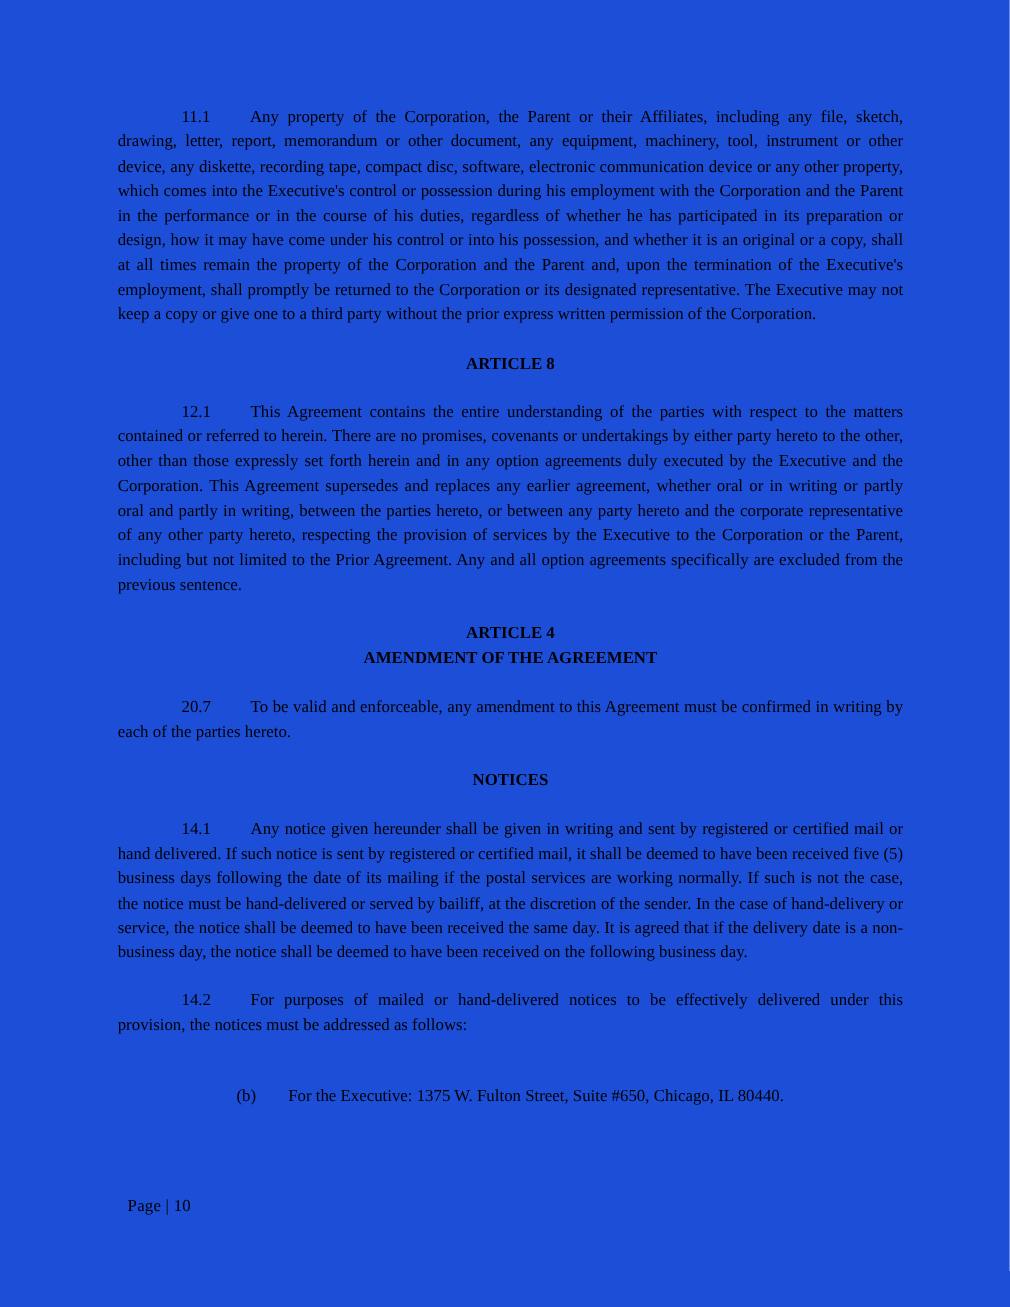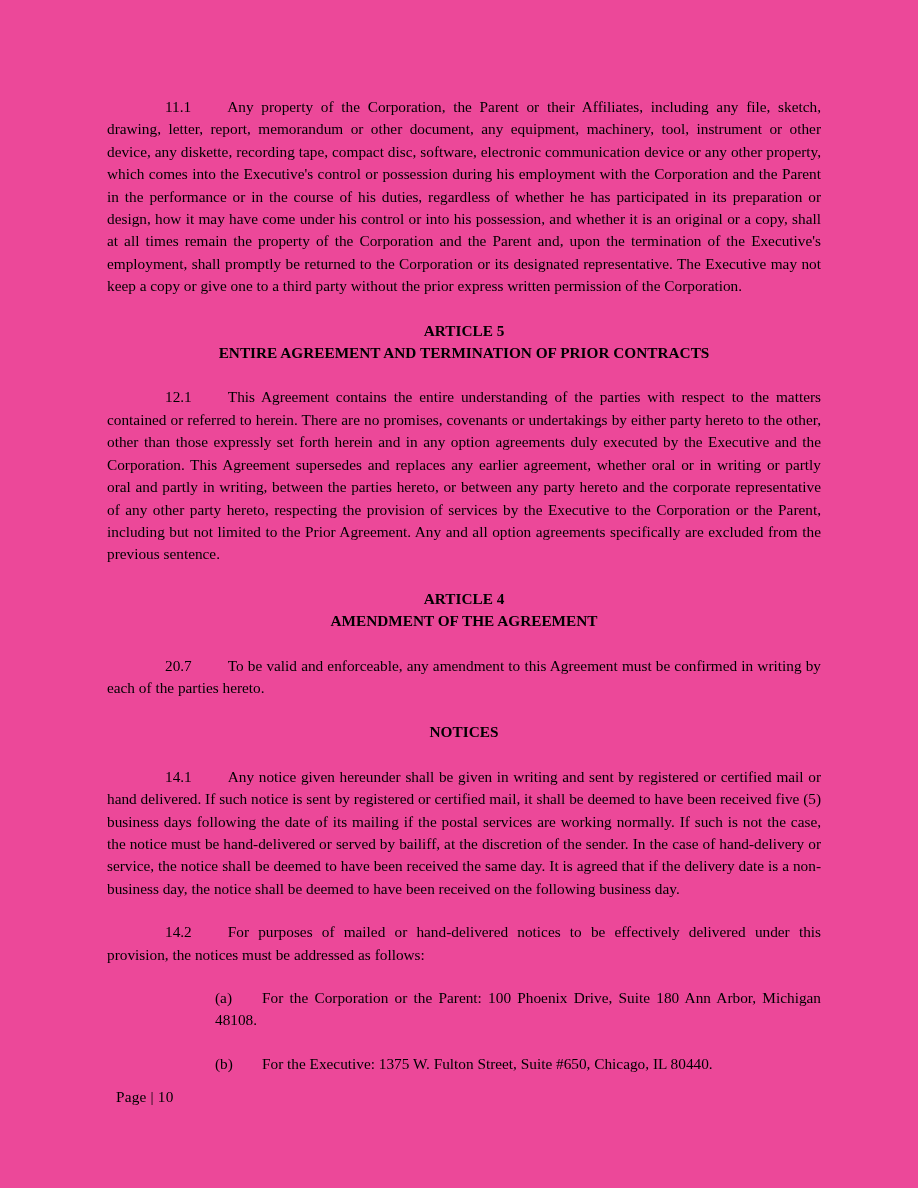--- a/index.html
+++ b/index.html
@@ -8,21 +8,21 @@
     background: #ffffff;
   }
   body {
     font-family: "Liberation Serif", serif;
     color: #000000;
   }
   .page {
     position: relative;
     width: 918px;
     height: 1188px;
-    background: #ec4899;
+    background: #1d4ed8;
     box-sizing: border-box;
     overflow: hidden;
   }
   .content {
     position: absolute;
     left: 107px;
     top: 96px;
     width: 714px;
   }
   p {
@@ -77,22 +77,21 @@
 </head>
 <body>
 
 <div class="page">
   <div class="content">
 
     <p class="body-para"><span class="indent"></span><span>11.1</span><span class="numgap"></span><span>Any property of the Corporation, the Parent or their Affiliates, including any file, sketch, drawing, letter, report, memorandum or other document, any equipment, machinery, tool, instrument or other device, any diskette, recording tape, compact disc, software, electronic communication device or any other property, which comes into the Executive's control or possession during his employment with the Corporation and the Parent in the performance or in the course of his duties, regardless of whether he has participated in its preparation or design, how it may have come under his control or into his possession, and whether it is an original or a copy, shall at all times remain the property of the Corporation and the Parent and, upon the termination of the Executive's employment, shall promptly be returned to the Corporation or its designated representative. The Executive may not keep a copy or give one to a third party without the prior express written permission of the Corporation.</span></p>
 
     <div class="spacer-lg"></div>
 
-    <div class="article-head">ARTICLE 5</div>
-    <div class="article-head">ENTIRE AGREEMENT AND TERMINATION OF PRIOR CONTRACTS</div>
+    <div class="article-head">ARTICLE 8</div>
 
     <div class="spacer-lg"></div>
 
     <p class="body-para"><span class="indent"></span><span>12.1</span><span class="numgap"></span><span>This Agreement contains the entire understanding of the parties with respect to the matters contained or referred to herein. There are no promises, covenants or undertakings by either party hereto to the other, other than those expressly set forth herein and in any option agreements duly executed by the Executive and the Corporation. This Agreement supersedes and replaces any earlier agreement, whether oral or in writing or partly oral and partly in writing, between the parties hereto, or between any party hereto and the corporate representative of any other party hereto, respecting the provision of services by the Executive to the Corporation or the Parent, including but not limited to the Prior Agreement.  Any and all option agreements specifically are excluded from the previous sentence.</span></p>
 
     <div class="spacer-lg"></div>
 
     <div class="article-head">ARTICLE 4</div>
     <div class="article-head">AMENDMENT OF THE AGREEMENT</div>
 
@@ -107,21 +106,20 @@
     <div class="spacer-lg"></div>
 
     <p class="body-para"><span class="indent"></span><span>14.1</span><span class="numgap"></span><span>Any notice given hereunder shall be given in writing and sent by registered or certified mail or hand delivered. If such notice is sent by registered or certified mail, it shall be deemed to have been received five (5) business days following the date of its mailing if the postal services are working normally. If such is not the case, the notice must be hand-delivered or served by bailiff, at the discretion of the sender. In the case of hand-delivery or service, the notice shall be deemed to have been received the same day. It is agreed that if the delivery date is a non-business day, the notice shall be deemed to have been received on the following business day.</span></p>
 
     <div class="spacer-md"></div>
 
     <p class="body-para"><span class="indent"></span><span>14.2</span><span class="numgap"></span><span>For purposes of mailed or hand-delivered notices to be effectively delivered under this provision, the notices must be addressed as follows:</span></p>
 
     <div class="spacer-md"></div>
 
-    <p class="sub-para"><span class="sub-label">(a)</span><span>For the Corporation or the Parent: 100 Phoenix Drive, Suite 180 Ann Arbor, Michigan 48108.</span></p>
 
     <div class="spacer-md"></div>
 
     <p class="sub-para"><span class="sub-label">(b)</span><span>For the Executive: 1375 W. Fulton Street, Suite #650, Chicago, IL 80440.</span></p>
 
   </div>
 
   <div class="footer">Page | 10</div>
 </div>
 

